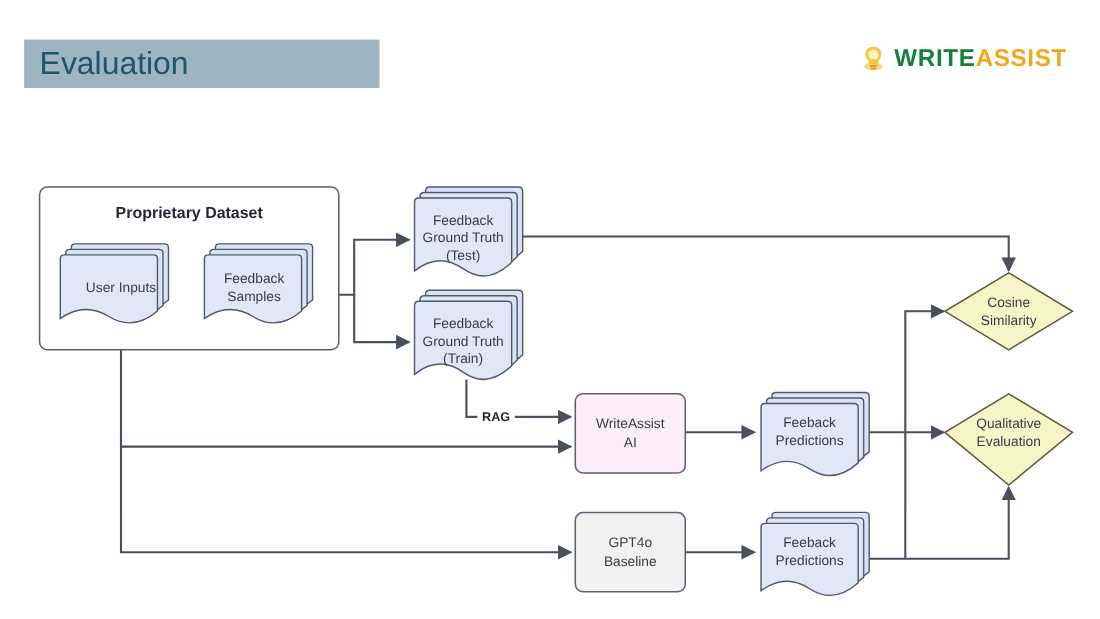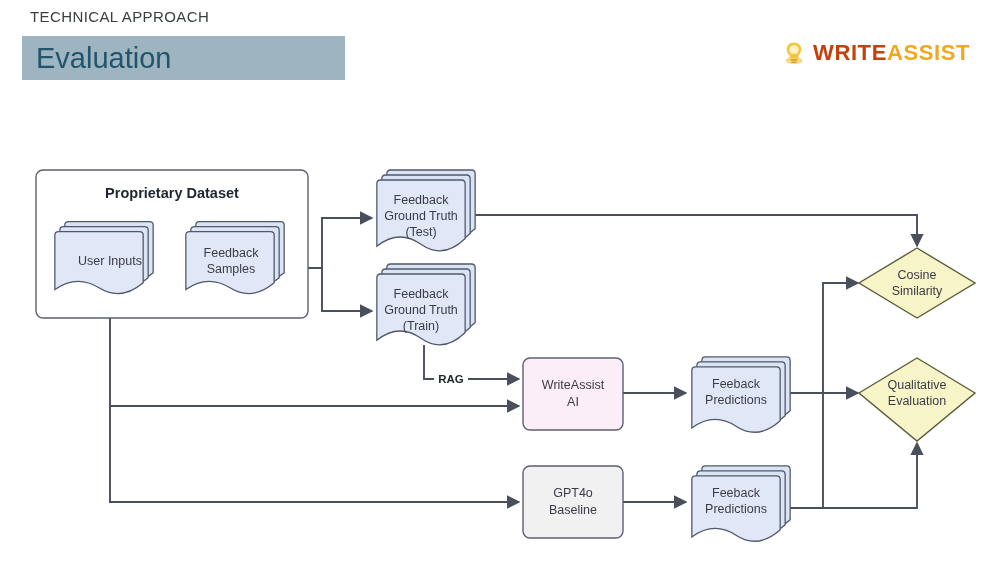--- a/index.html
+++ b/index.html
@@ -60,21 +60,21 @@
     height: 24px;
     position: relative;
   }
   #logo-word {
     font-size: 22px;
     font-weight: bold;
     letter-spacing: 0.6px;
     font-family: "Liberation Sans", sans-serif;
     white-space: nowrap;
   }
-  .logo-write { color: #c2410c; text-align: right; }
+  .logo-write { color: #15803d; text-align: right; }
   .logo-assist { color: #f0a91e; text-align: right; }
 
   
   #diagram {
     position: absolute;
     left: 0;
     top: 0;
     width: 1000px;
     height: 563px;
   }
@@ -135,21 +135,20 @@
     fill: none;
     stroke: #4a4f5c;
     stroke-width: 1.9;
   }
 </style>
 </head>
 <body>
 
 <div id="slide">
 
-  <div id="eyebrow">TECHNICAL APPROACH</div>
 
   <div id="title-banner">
     <span id="title-text">Evaluation</span>
   </div>
 
   <div id="logo">
     <span id="logo-mark">
       <svg width="22" height="24" viewBox="0 0 22 24">
         <ellipse cx="11" cy="19.5" rx="8.5" ry="3.6" fill="#f7d88a"></ellipse>
         <path d="M11 1.5 C6.6 1.5 3.7 4.6 3.7 8.4 C3.7 11.3 5.6 13.0 6.6 14.6 L6.6 17.4 L15.4 17.4 L15.4 14.6 C16.4 13.0 18.3 11.3 18.3 8.4 C18.3 4.6 15.4 1.5 11 1.5 Z" fill="#f5c53d"></path>

